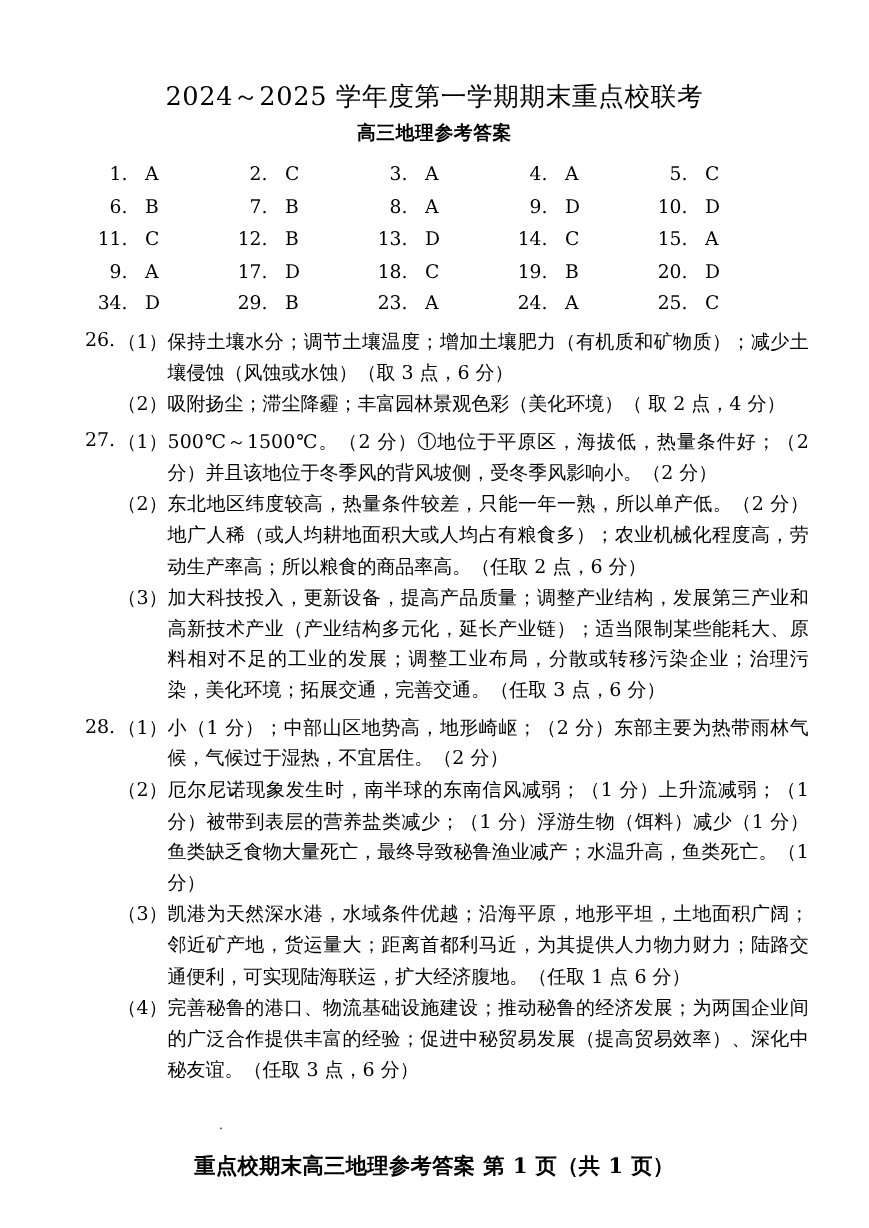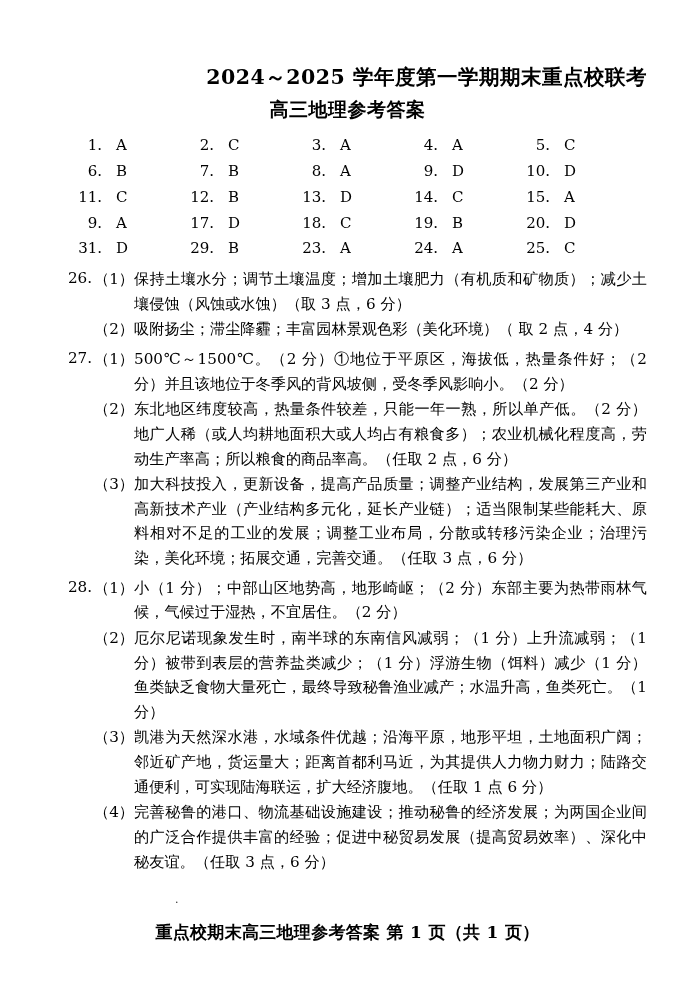--- a/index.html
+++ b/index.html
@@ -21,28 +21,27 @@
     height: 982px;
     box-sizing: border-box;
     padding: 62px 48px 0 48px;
   }
   .title-block {
     text-align: center;
     margin-bottom: 8px;
   }
   .title-line1 {
     font-size: 20.5px;
-    font-weight: bold;
+    font-weight: normal;
     letter-spacing: 0.5px;
     line-height: 1.5;
     white-space: nowrap;
-    text-align: right;
   }
   .title-line2 {
-    font-size: 19px;
+    font-size: 15px;
     font-weight: bold;
     letter-spacing: 0.5px;
     line-height: 1.5;
     margin-top: 2px;
   }
 
   
   .mc-grid {
     margin: 10px 0 4px 20px;
     width: 560px;
@@ -211,21 +210,21 @@
           <span class="mc-num">19.</span>
           <span class="mc-ans">B</span>
         </div>
       <div class="mc-cell">
           <span class="mc-num">20.</span>
           <span class="mc-ans">D</span>
         </div>
     </div>
     <div class="mc-row">
       <div class="mc-cell">
-          <span class="mc-num">31.</span>
+          <span class="mc-num">34.</span>
           <span class="mc-ans">D</span>
         </div>
       <div class="mc-cell">
           <span class="mc-num">29.</span>
           <span class="mc-ans">B</span>
         </div>
       <div class="mc-cell">
           <span class="mc-num">23.</span>
           <span class="mc-ans">A</span>
         </div>

